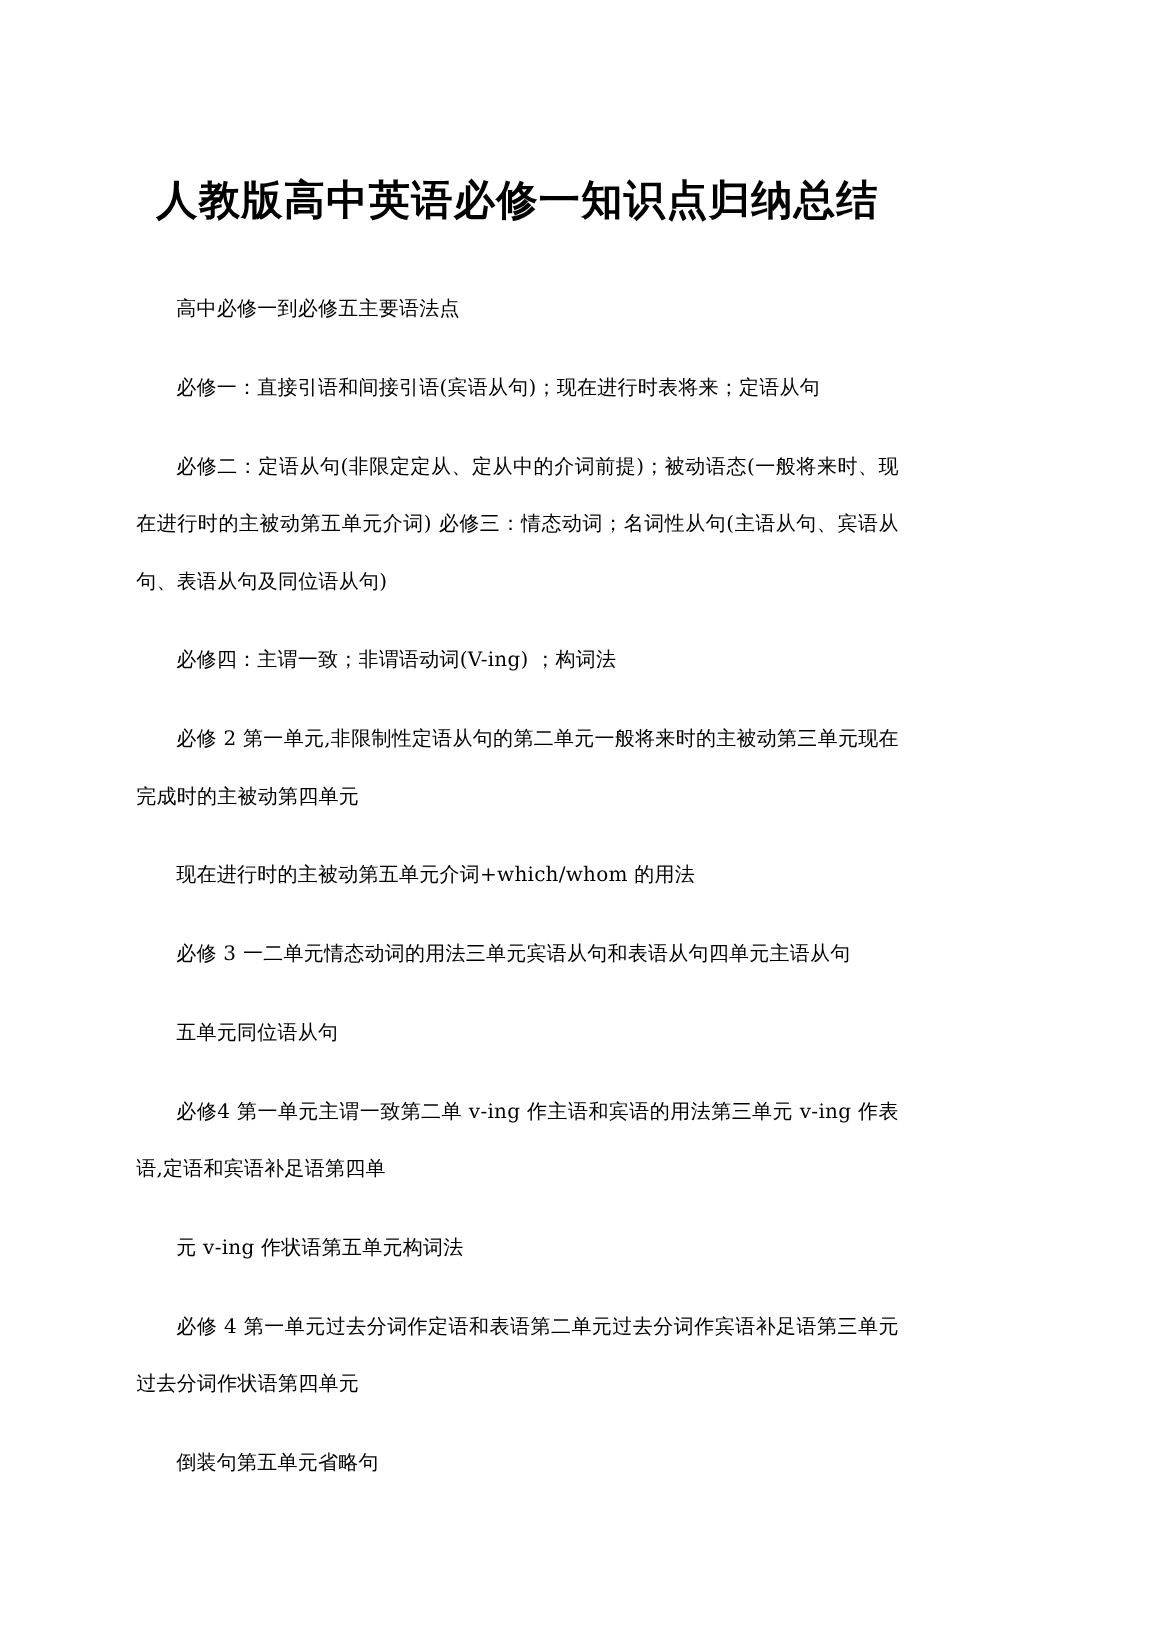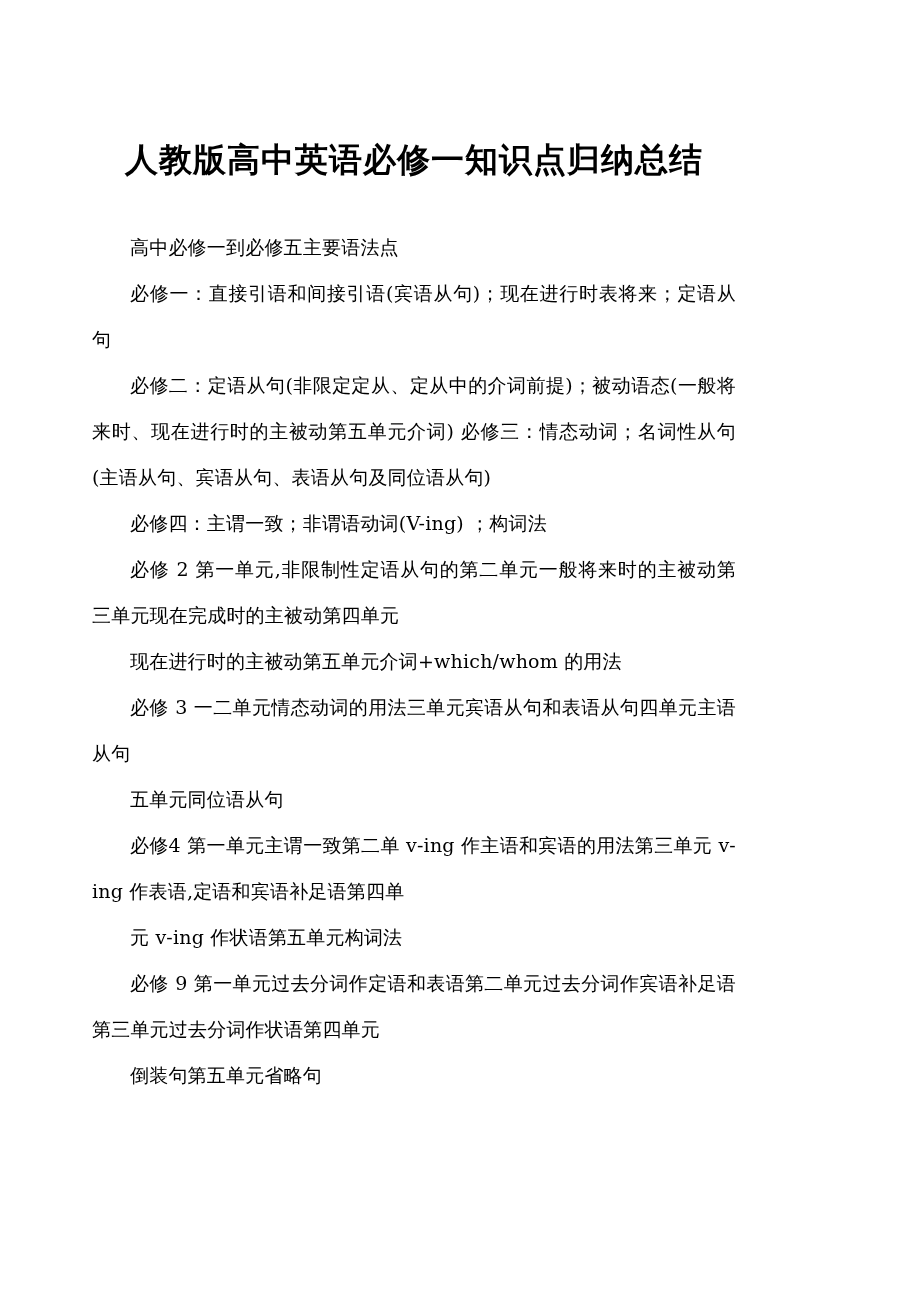--- a/index.html
+++ b/index.html
@@ -30,25 +30,25 @@
     letter-spacing: 1px;
     margin: 0;
     padding-top: 140px;
     padding-bottom: 10px;
     white-space: nowrap;
   }
   .body-block {
     margin-top: 34px;
   }
   .para {
-    font-size: 19px;
+    font-size: 16px;
     line-height: 46px;
     text-align: justify;
     text-justify: inter-ideograph;
-    margin: 0;
+    margin: 17px;
     text-indent: 2em;
     letter-spacing: 0.2px;
     font-family: "DejaVu Serif", "Liberation Serif", serif;
   }
   .para.mono-mixed {
     font-family: "DejaVu Serif", "Liberation Serif", serif;
   }
 </style>
 </head>
 <body>
@@ -61,17 +61,17 @@
     <p class="para">高中必修一到必修五主要语法点</p>
     <p class="para">必修一：直接引语和间接引语(宾语从句)；现在进行时表将来；定语从句</p>
     <p class="para">必修二：定语从句(非限定定从、定从中的介词前提)；被动语态(一般将来时、现在进行时的主被动第五单元介词) 必修三：情态动词；名词性从句(主语从句、宾语从句、表语从句及同位语从句)</p>
     <p class="para">必修四：主谓一致；非谓语动词(V-ing) ；构词法</p>
     <p class="para">必修 2 第一单元,非限制性定语从句的第二单元一般将来时的主被动第三单元现在完成时的主被动第四单元</p>
     <p class="para mono-mixed">现在进行时的主被动第五单元介词+which/whom 的用法</p>
     <p class="para">必修 3 一二单元情态动词的用法三单元宾语从句和表语从句四单元主语从句</p>
     <p class="para">五单元同位语从句</p>
     <p class="para mono-mixed">必修4 第一单元主谓一致第二单 v-ing 作主语和宾语的用法第三单元 v-ing 作表语,定语和宾语补足语第四单</p>
     <p class="para mono-mixed">元 v-ing 作状语第五单元构词法</p>
-    <p class="para">必修 9 第一单元过去分词作定语和表语第二单元过去分词作宾语补足语第三单元过去分词作状语第四单元</p>
+    <p class="para">必修 4 第一单元过去分词作定语和表语第二单元过去分词作宾语补足语第三单元过去分词作状语第四单元</p>
     <p class="para">倒装句第五单元省略句</p>
   </div>
 
 </div>
 
 </body></html>

